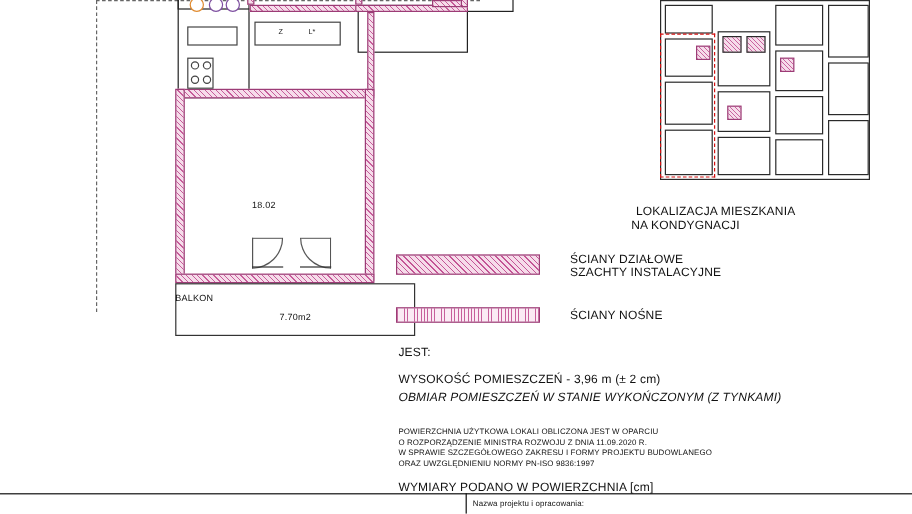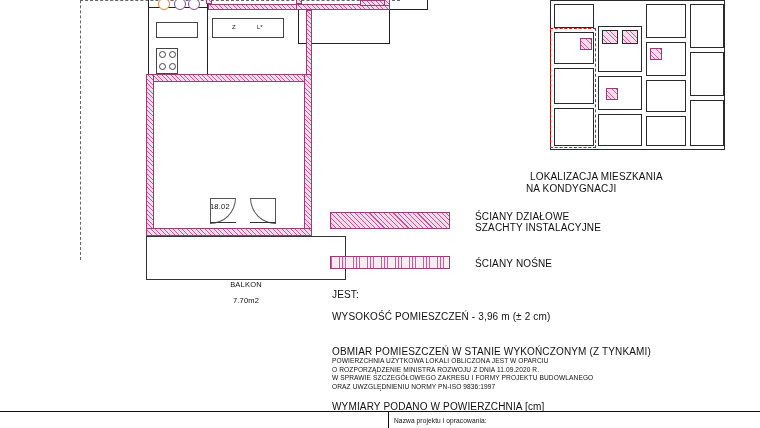--- a/index.html
+++ b/index.html
@@ -48,21 +48,20 @@
     border-left: 0.8px dashed #666;
   }
   .dash-h {
     border-top: 0.8px dashed #666;
   }
   .room-label {
     font-size: 7.5px;
     color: #111;
     letter-spacing: 0.2px;
     white-space: nowrap;
-    margin-top: 36px;
   }
   .tiny {
     font-size: 6px;
     color: #222;
     white-space: nowrap;
   }
   .fixture {
     border: 0.7px solid #444;
     box-sizing: border-box;
     background: #fff;
@@ -215,21 +214,21 @@
     <div class="abs fixture" style="left:152px; top:58px; width:72px; height:20px;"></div>
     <div class="abs tiny" style="left:172px; top:64px;">Z</div>
     <div class="abs tiny" style="left:197px; top:64px;">L*</div>
 
     <div class="abs door-arc-r" style="left:150px; top:238px; width:26px; height:26px;"></div>
     <div class="abs door-arc" style="left:190px; top:238px; width:26px; height:26px;"></div>
     <div class="abs thin-line" style="left:150px; top:262px; width:26px; height:1px;"></div>
     <div class="abs thin-line" style="left:190px; top:262px; width:26px; height:1px;"></div>
 
     <div class="abs room-outline" style="left:86px; top:276px; width:200px; height:44px; border-color:#333;"></div>
-    <div class="abs room-label" style="left:86px; top:284px; width:200px; text-align:center;">BALKON</div>
+    <div class="abs room-label" style="left:86px; top:284px; width:200px; ">BALKON</div>
     <div class="abs room-label" style="left:86px; top:300px; width:200px; text-align:center;">7.70m2</div>
   </div>
 
   <div class="abs" id="key-plan">
 
     <div class="abs kp-unit" style="left:30px; top:8px; width:175px; height:150px;"></div>
 
     <div class="abs kp-unit" style="left:78px; top:34px; width:44px; height:46px;"></div>
     <div class="abs kp-unit kp-pink" style="left:82px; top:38px; width:16px; height:14px;"></div>
     <div class="abs kp-unit kp-pink" style="left:102px; top:38px; width:16px; height:14px;"></div>
@@ -263,21 +262,21 @@
     <div class="abs txt" style="left:145px; top:0px;">ŚCIANY DZIAŁOWE</div>
     <div class="abs txt" style="left:145px; top:11px;text-align:center;">SZACHTY INSTALACYJNE</div>
 
     <div class="abs legend-swatch-bearing" style="left:0px; top:44px;"></div>
     <div class="abs txt" style="left:145px; top:47px;">ŚCIANY NOŚNE</div>
   </div>
 
   <div class="abs" style="left:332px; top:290px; width:400px;">
     <div class="abs txt" style="left:0px; top:0px;">JEST:</div>
     <div class="abs txt" style="left:0px; top:22px;">WYSOKOŚĆ POMIESZCZEŃ - 3,96 m (± 2 cm)</div>
-    <div class="abs txt" style="left:0px; top:57px;">OBMIAR POMIESZCZEŃ W STANIE WYKOŃCZONYM (Z TYNKAMI)</div>
+    <div class="abs txt" style="left:0px; top:37px;font-style:italic;">OBMIAR POMIESZCZEŃ W STANIE WYKOŃCZONYM (Z TYNKAMI)</div>
     <div class="abs txt-sm" style="left:0px; top:67px; width:400px;">POWIERZCHNIA UŻYTKOWA LOKALI OBLICZONA JEST W OPARCIU
 O ROZPORZĄDZENIE MINISTRA ROZWOJU Z DNIA 11.09.2020 R.
 W SPRAWIE SZCZEGÓŁOWEGO ZAKRESU I FORMY PROJEKTU BUDOWLANEGO
 ORAZ UWZGLĘDNIENIU NORMY PN-ISO 9836:1997</div>
     <div class="abs txt" style="left:0px; top:112px;">WYMIARY PODANO W POWIERZCHNIA [cm]</div>
   </div>
 
   <div class="abs frame-line" style="left:-2px; top:411px; width:762px; height:1px;"></div>
   <div class="abs frame-line" style="left:388px; top:411px; width:1px; height:17px;"></div>
   <div class="abs txt-sm" style="left:394px; top:417px;">Nazwa projektu i opracowania:</div>

